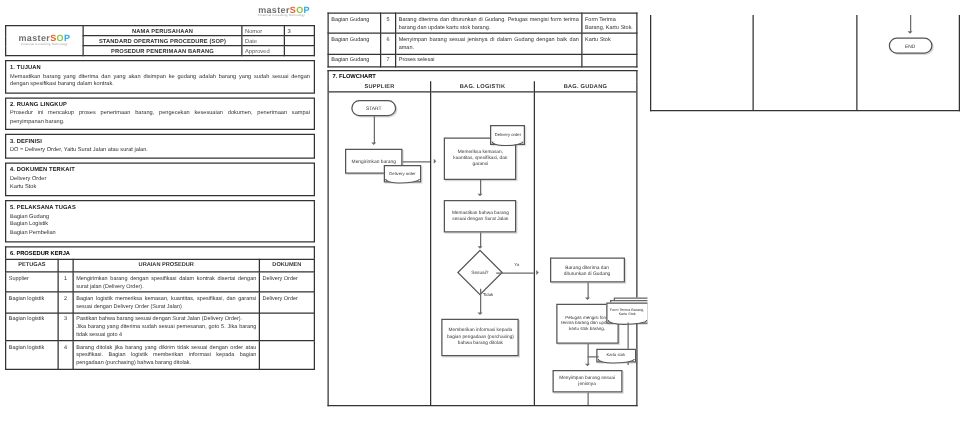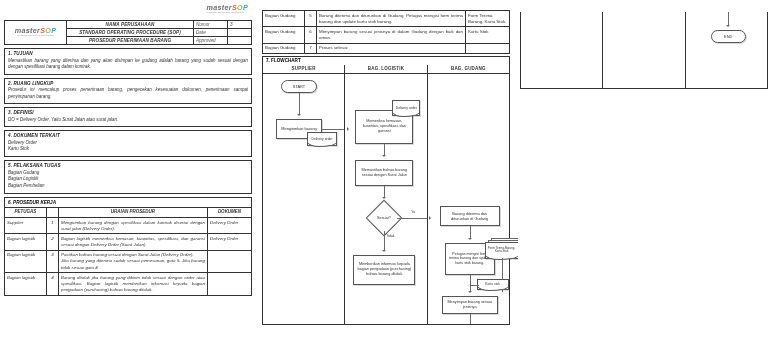--- a/index.html
+++ b/index.html
@@ -12,21 +12,21 @@
     position: relative;
   }
   .pages { display: flex; gap: 6px; padding: 2px 2px 0 2px; }
 
   
   .page {
     position: relative;
     background:#fff;
     flex: 0 0 auto;
   }
-  .p1 { width: 252px; height: 342px; font-style: italic; }
+  .p1 { width: 252px; height: 342px; }
   .p2 { width: 252px; height: 342px; }
   .p3 { width: 252px; height: 342px; }
 
   
   .logo {
     font-size: 7.2px; font-weight: 700; letter-spacing: .3px;
     color:#555; line-height: 1;
     white-space: nowrap;
   }
   .logo .m { color:#6d6e71; }

